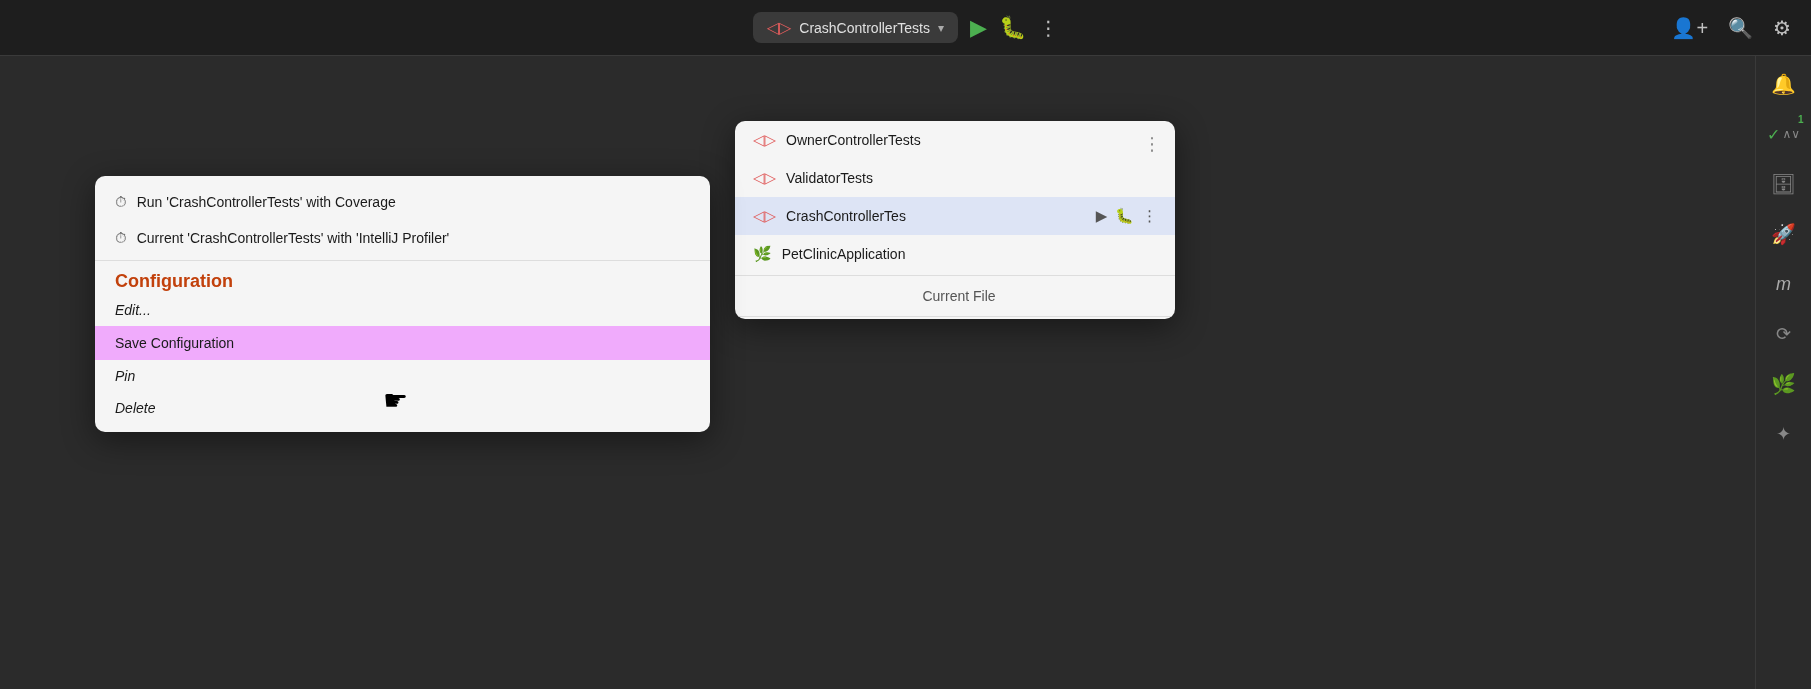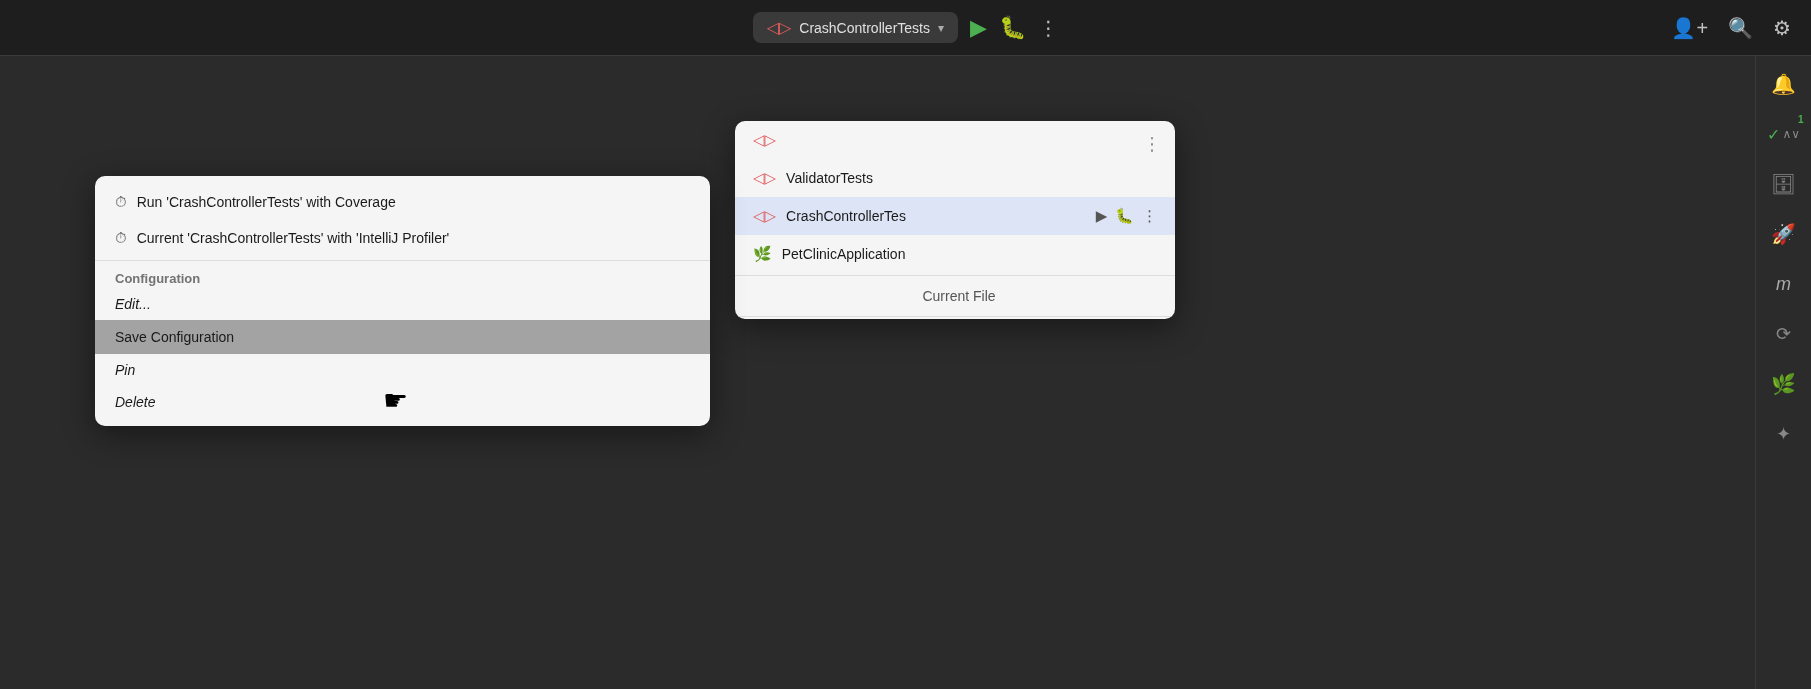--- a/index.html
+++ b/index.html
@@ -227,38 +227,38 @@
       display: flex;
       align-items: center;
       gap: 10px;
       padding: 9px 20px;
       font-size: 14px;
       color: #1a1a1a;
       cursor: pointer;
     }
 
     .context-menu-item.highlighted {
-      background: #a3a3a3;
+      background: #f0abfc;
     }
 
     .context-menu-item .menu-icon {
       color: #666;
       font-size: 15px;
     }
 
     .context-divider {
       height: 1px;
       background: #ddd;
       margin: 4px 0;
     }
 
     .context-section-label {
       padding: 6px 20px 2px 20px;
-      font-size: 13px;
-      color: #737373;
+      font-size: 18px;
+      color: #c2410c;
       font-weight: 600;
     }
 
     .context-plain-item {
       padding: 8px 20px;
       font-size: 14px;
       color: #1a1a1a;
       cursor: pointer;
       font-style: italic;
     }
@@ -296,20 +296,21 @@
 
 <div class="main-area">
 
   <div class="content-area"></div>
 
   <div class="run-selector-dropdown">
     <span class="selector-more-btn">⋮</span>
 
     <div class="run-selector-item">
       <span class="item-icon">◁▷</span>
+      <span class="item-label">OwnerControllerTests</span>
     </div>
 
     <div class="run-selector-item">
       <span class="item-icon">◁▷</span>
       <span class="item-label">ValidatorTests</span>
     </div>
 
     <div class="run-selector-item selected">
       <span class="item-icon">◁▷</span>
       <span class="item-label">CrashControllerTes</span>

